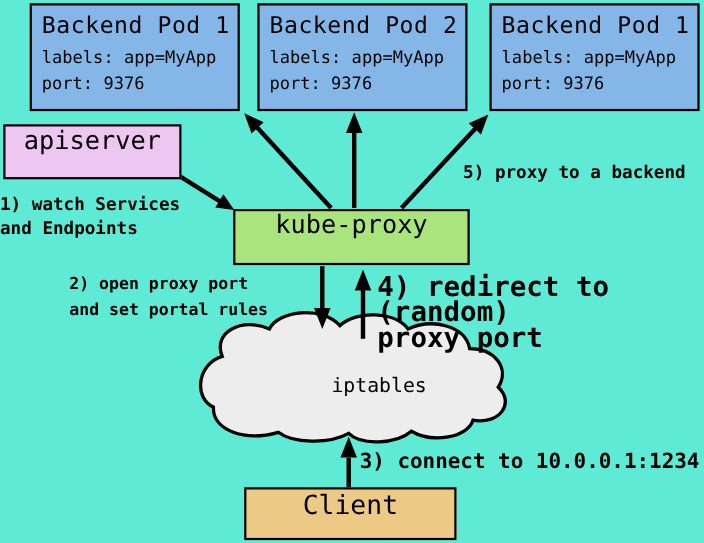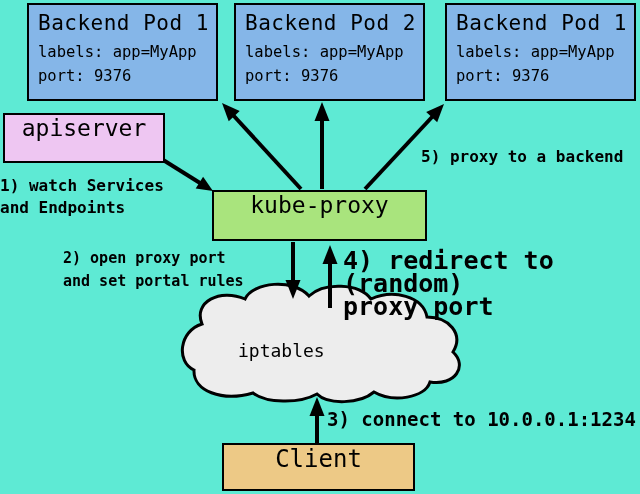--- a/index.html
+++ b/index.html
@@ -27,21 +27,21 @@
     position:absolute; z-index:3; font-weight:bold; white-space:pre-line; color:#000;
   }
   .note-1 { left:0;   top:175px; font-size:16px; line-height:22px; }
   .note-2 { left:63px;  top:247px; font-size:15px; line-height:23px; }
   .note-3 { left:327px; top:408px; font-size:19px; line-height:23px; }
   .note-4 { left:343px; top:249px; font-size:25px; line-height:23px; }
   .note-5 { left:404px; top:146px; font-size:16px; line-height:22px;margin-left:17px; }
 
   .cloud-label {
     position:absolute; z-index:2; left:238px; top:340px; width:150px;
-    text-align:left; font-size:18px;
+    text-align:right; font-size:18px;
   }
 
   .arrow-line { stroke:#000; stroke-width:4; fill:none; }
   .arrow-head { fill:#000; stroke:none; }
   .cloud-shape { fill:#ededed; stroke:#000; stroke-width:3; }
 </style>
 </head>
 <body>
 
 <div class="stage">

